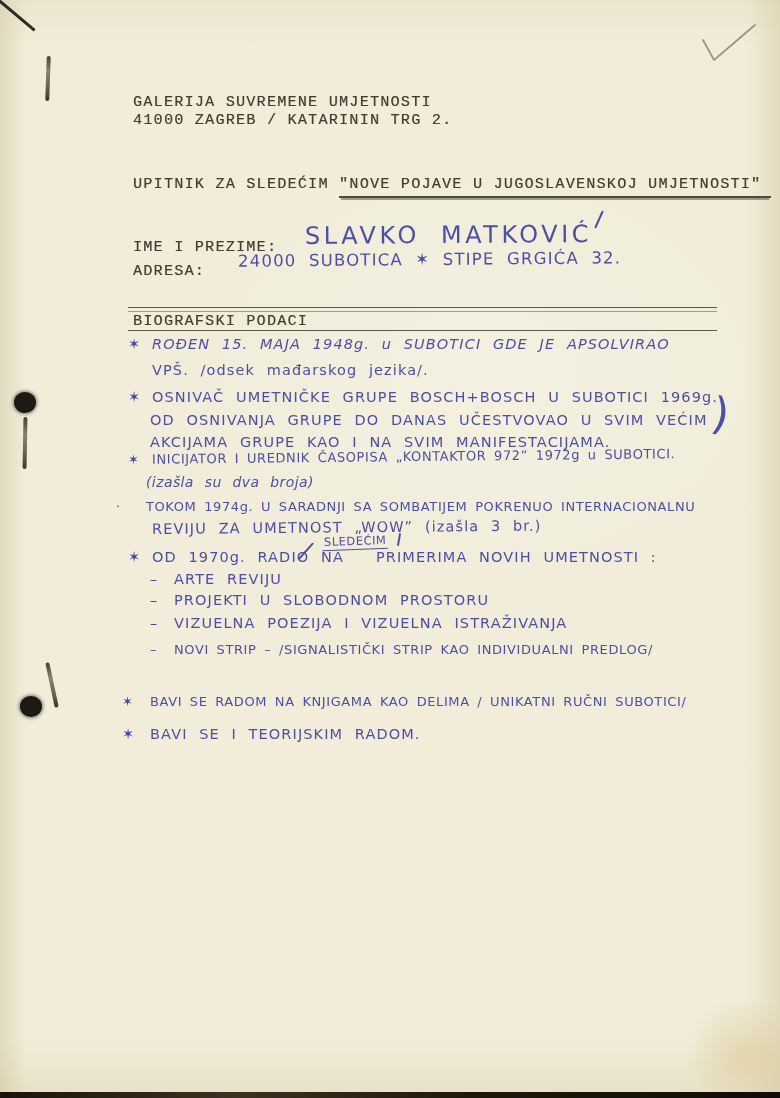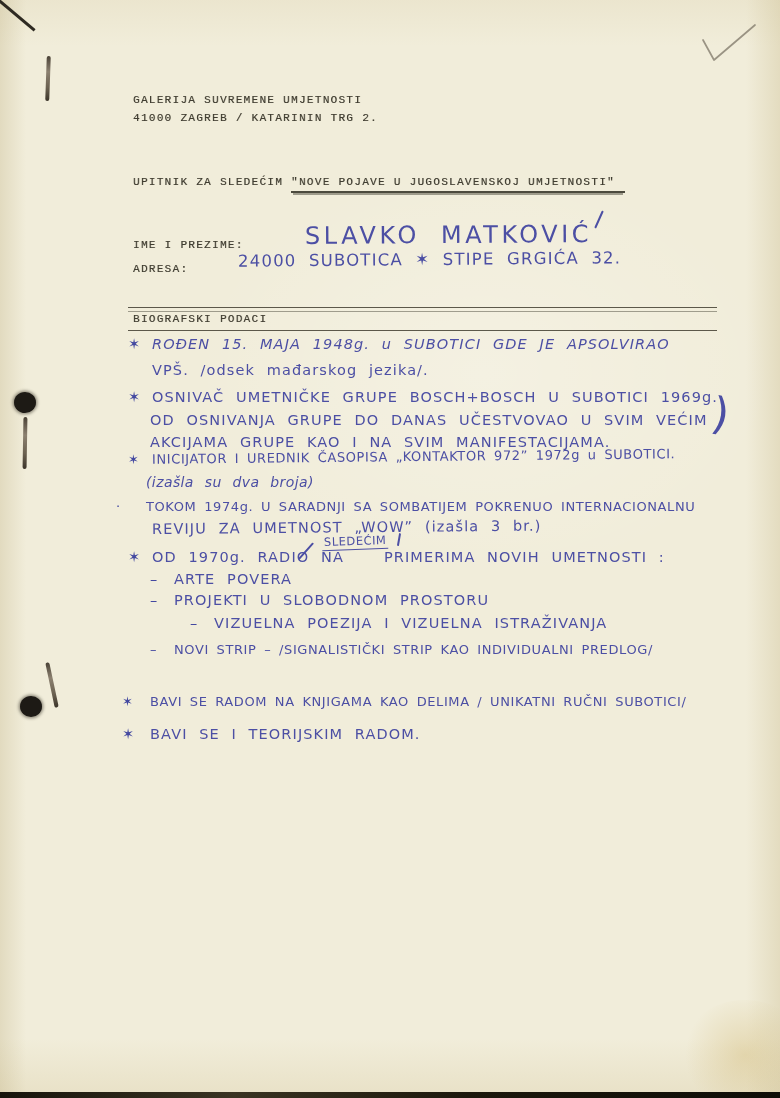--- a/index.html
+++ b/index.html
@@ -10,21 +10,21 @@
       radial-gradient(ellipse 420px 300px at 62% 34%, rgba(255,255,255,0.22), transparent 70%),
       linear-gradient(to right, rgba(186,170,122,0.28), transparent 26px),
       linear-gradient(to left, rgba(196,180,130,0.30), transparent 34px),
       linear-gradient(to bottom, rgba(205,190,145,0.16), transparent 46px),
       linear-gradient(to top, rgba(205,188,138,0.25), transparent 60px);
     font-family:"Liberation Sans", sans-serif;
   }
   .typed{
     position:absolute;white-space:nowrap;
     font-family:"Liberation Mono","DejaVu Sans Mono",monospace;
-    font-size:11px;letter-spacing:1.3px;color:#403d31;
+    font-size:15px;letter-spacing:1.3px;color:#403d31;
     text-shadow:0.5px 0.4px 0 rgba(64,61,49,0.45);
   }
   .quoted{border-bottom:2px solid rgba(58,55,43,0.9);padding-bottom:3px;padding-right:10px;
           box-shadow:0 4px 0 -2px rgba(58,55,43,0.45);}
   .rule{position:absolute;height:0;border-top:1.6px solid rgba(58,55,42,0.82);}
   .rule.faint{border-top-color:rgba(58,55,42,0.45);}
   .hand{
     position:absolute;white-space:nowrap;
     font-family:"DejaVu Sans", sans-serif;
     color:#4c4fa4;font-size:14.5px;letter-spacing:1.1px;word-spacing:6px;
@@ -106,27 +106,27 @@
 
   <div class="hand small" style="left:116px;top:499px;">
     <span class="b" style="width:30px;">·</span><span>TOKOM 1974g. U SARADNJI SA SOMBATIJEM POKRENUO INTERNACIONALNU</span></div>
   <div class="hand" style="left:152px;top:521px;transform:rotate(-0.5deg);transform-origin:left;">
     <span>REVIJU ZA UMETNOST „WOW” (izašla 3 br.)</span></div>
 
   <div class="insert-word" style="left:322px;top:534px;">SLEDEĆIM</div>
   <div class="stroke" style="left:305px;top:540px;width:1.6px;height:22px;transform:rotate(42deg);"></div>
   <div class="stroke" style="left:398px;top:533px;width:1.6px;height:13px;transform:rotate(10deg);"></div>
   <div class="hand" style="left:128px;top:549px;">
-    <span class="b">✶</span><span>OD 1970g. RADIO NA</span><span style="margin-left:40px;">PRIMERIMA NOVIH UMETNOSTI :</span></div>
+    <span class="b">✶</span><span>OD 1970g. RADIO NA</span><span style="margin-left:32px;">PRIMERIMA NOVIH UMETNOSTI :</span></div>
 
   <div class="hand" style="left:150px;top:571px;">
-    <span class="b">–</span><span>ARTE POVERA</span></div>
+    <span class="b">–</span><span>ARTE REVIJU</span></div>
   <div class="hand" style="left:150px;top:592px;">
     <span class="b">–</span><span>PROJEKTI U SLOBODNOM PROSTORU</span></div>
-  <div class="hand" style="left:150px;top:615px;margin-left:40px;">
+  <div class="hand" style="left:150px;top:615px;">
     <span class="b">–</span><span>VIZUELNA POEZIJA I VIZUELNA ISTRAŽIVANJA</span></div>
   <div class="hand small" style="left:150px;top:642px;">
     <span class="b">–</span><span>NOVI STRIP – /SIGNALISTIČKI STRIP KAO INDIVIDUALNI PREDLOG/</span></div>
 
   <div class="hand small" style="left:122px;top:694px;">
     <span class="b" style="width:28px;">✶</span><span>BAVI SE RADOM NA KNJIGAMA KAO DELIMA / UNIKATNI RUČNI SUBOTICI/</span></div>
   <div class="hand" style="left:122px;top:726px;">
     <span class="b" style="width:28px;">✶</span><span>BAVI SE I TEORIJSKIM RADOM.</span></div>
 
 </div>

